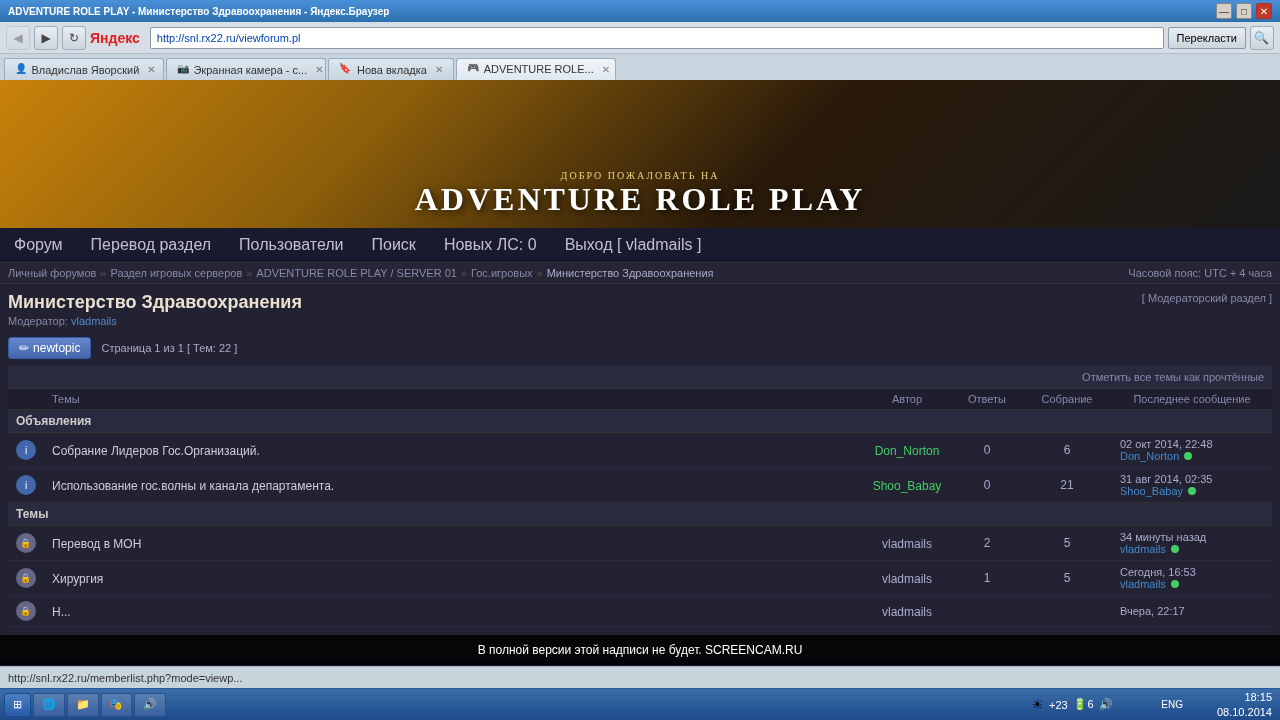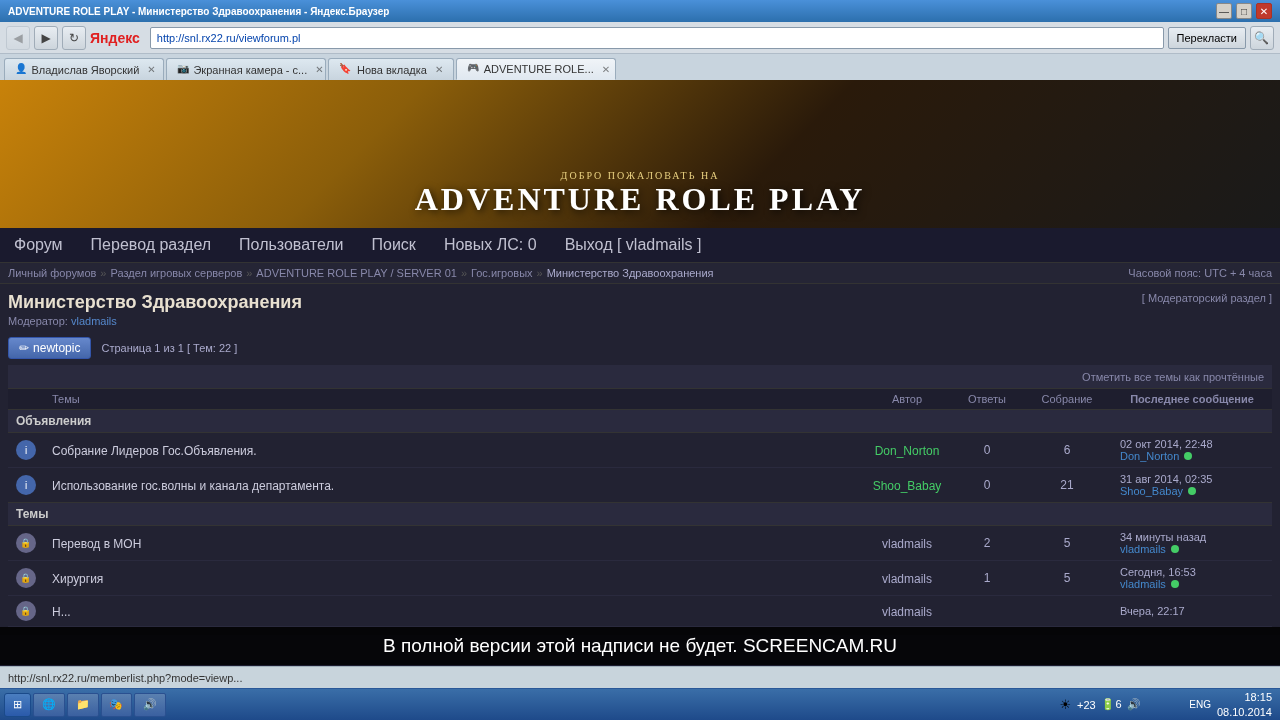--- a/index.html
+++ b/index.html
@@ -78,30 +78,30 @@
     .author-normal { color: #aaaacc; font-size: 12px; }
 
     .num-cell { text-align: center; color: #aaaacc; font-size: 12px; }
     .last-post-date { color: #aaaacc; font-size: 11px; }
     .last-post-author { color: #4488cc; font-size: 11px; cursor: pointer; }
     .online-dot { display: inline-block; width: 8px; height: 8px; background: #44cc66; border-radius: 50%; margin-left: 2px; }
 
     
     .watermark-overlay { position: fixed; bottom: 55px; left: 0; right: 0; background: rgba(0,0,0,0.85); color: white; text-align: center; padding: 8px 0; z-index: 1000; pointer-events: none; }
     .watermark-line1 { font-size: 18px; font-weight: bold; }
-    .watermark-line2 { font-size: 19px; }
+    .watermark-line2 { font-size: 12px; }
 
     
     .taskbar { position: fixed; bottom: 0; left: 0; right: 0; height: 32px; background: linear-gradient(to bottom, #3a6ea8, #1e4a8a); display: flex; align-items: center; padding: 0 4px; gap: 2px; border-top: 1px solid #2a5898; z-index: 999; }
     .start-btn { background: linear-gradient(to bottom, #4a7ec0, #2a5aaa); border: 1px solid #1a4a8a; color: white; padding: 2px 8px; font-size: 11px; border-radius: 3px; cursor: pointer; height: 24px; }
     .taskbar-items { display: flex; gap: 2px; flex: 1; }
     .taskbar-item { background: linear-gradient(to bottom, #5a80b0, #3a60a0); border: 1px solid #2a5090; color: white; padding: 2px 8px; font-size: 11px; border-radius: 2px; cursor: pointer; height: 24px; display: flex; align-items: center; gap: 4px; max-width: 160px; }
     .taskbar-right { display: flex; align-items: center; gap: 6px; padding-right: 4px; }
     .taskbar-time { color: white; font-size: 11px; text-align: right; }
-    .taskbar-time div { line-height: 1.3; }
+    .taskbar-time div { line-height: 1.3; margin-left: 28px; }
 
     .status-bar { position: fixed; bottom: 32px; left: 0; right: 0; height: 22px; background: #c8d4dc; border-top: 1px solid #a0b0bc; display: flex; align-items: center; padding: 0 8px; font-size: 11px; color: #333; z-index: 998; }
   </style>
 </head>
 <body>
 
 <div class="title-bar">
   <span class="title-bar-text">ADVENTURE ROLE PLAY - Министерство Здравоохранения - Яндекс.Браузер</span>
   <div class="title-bar-controls">
     <div class="tb-btn">—</div>
@@ -206,32 +206,32 @@
     </div>
 
     <table class="forum-table">
       <thead>
         <tr>
           <th style="width:24px;"></th>
           <th>Темы</th>
           <th class="center" style="width:90px;">Автор</th>
           <th class="center" style="width:70px;">Ответы</th>
           <th class="center" style="width:90px;">Собрание</th>
-          <th class="center" style="width:160px;font-weight:bold;">Последнее сообщение</th>
+          <th class="center" style="width:160px;">Последнее сообщение</th>
         </tr>
       </thead>
       <tbody id="forum-tbody">
       <tr class="section-row">
             <td colspan="6">Объявления</td>
           </tr>
           <tr class="topic-row">
             <td style="text-align: center;">
               <div class="topic-icon announce" style="font-size: 10px;">i</div>
             </td>
-            <td><a class="topic-title">Собрание Лидеров Гос.Объявления.</a></td>
+            <td><a class="topic-title">Собрание Лидеров Гос.Организаций.</a></td>
             <td style="text-align: center;"><a class="author-green">Don_Norton</a></td>
             <td class="num-cell">0</td>
             <td class="num-cell">6</td>
             <td>
               <div class="last-post-date">02 окт 2014, 22:48</div>
               <div style="display: flex; align-items: center; gap: 3px;">
                 <a class="last-post-author">Don_Norton</a>
                 <span class="online-dot"></span>
               </div>
             </td>

